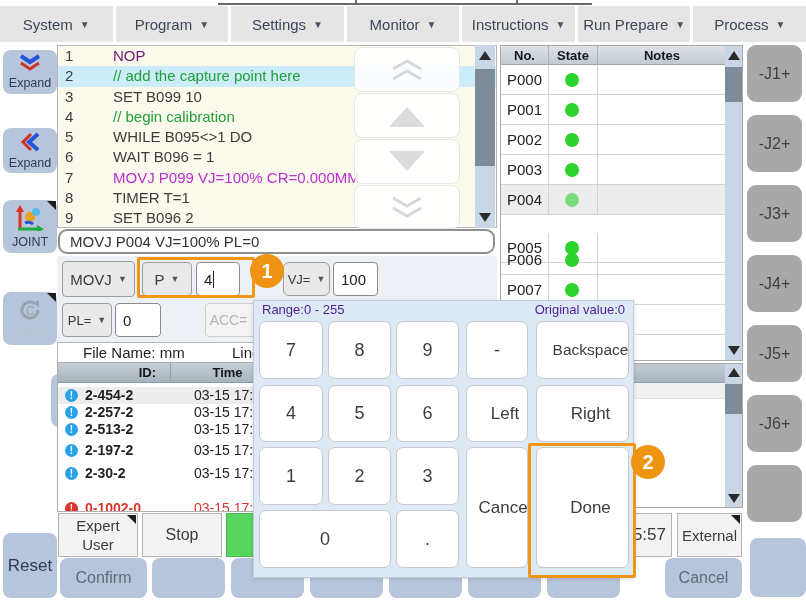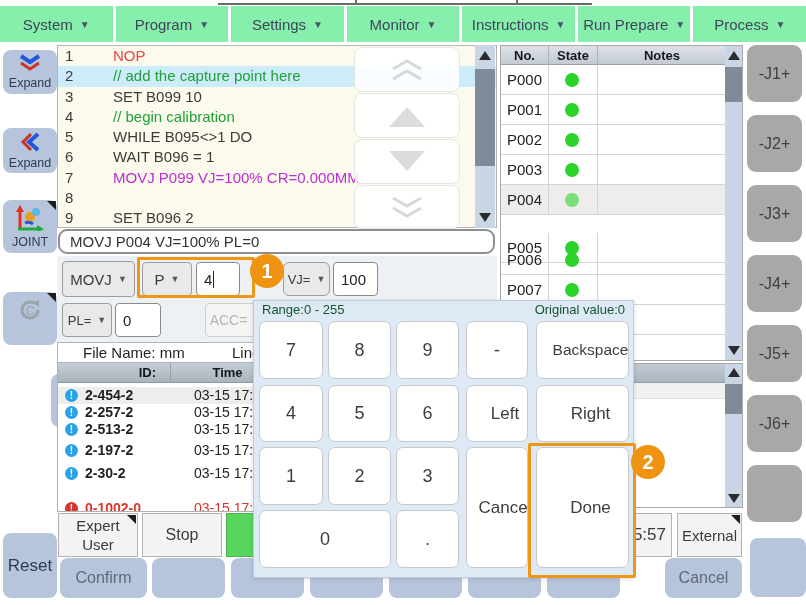--- a/index.html
+++ b/index.html
@@ -3,38 +3,38 @@
 <meta charset="utf-8">
 <style>
   html,body{margin:0;padding:0;background:#fff;}
   #app{position:relative;width:806px;height:605px;background:#fff;overflow:hidden;
        font-family:"Liberation Sans",sans-serif;-webkit-font-smoothing:antialiased;}
   
   #top-strip{position:absolute;left:0;top:0;width:806px;height:6px;background:#fff;}
   #win-edge{position:absolute;left:218px;top:3px;width:374px;height:2px;background:#6a6a6a;}
   .win-tick{position:absolute;top:0;width:2px;height:3px;background:#6a6a6a;}
   #menubar{position:absolute;left:0;top:6px;width:806px;height:36px;display:flex;gap:3px;background:#fff;}
-  .tab{flex:1;background:#86efac;display:flex;align-items:center;justify-content:center;gap:7px;
+  .tab{flex:1;background:#e5e5e5;display:flex;align-items:center;justify-content:center;gap:7px;
        color:#3b4759;font-size:15px;cursor:pointer;}
   .tab .caret{font-size:10px;color:#4a5668;}
   
   .sbtn{position:absolute;left:3px;width:54px;background:#b7c5dc;border-radius:8px;
         display:flex;flex-direction:column;align-items:center;justify-content:center;
         color:#2e3c50;font-size:12.5px;}
   .sbtn .lbl{margin-top:1px;}
   .corner-mark{position:absolute;right:1px;top:1px;width:0;height:0;
         border-top:9px solid #1d1d1d;border-left:9px solid transparent;}
   
   #editor{position:absolute;left:57px;top:45px;width:440px;height:183px;background:#fbfaed;
           border:1px solid #b5b5b5;box-sizing:border-box;overflow:hidden;}
   .ln{display:flex;height:20.3px;line-height:20.3px;font-size:15px;color:#3c3c3c;}
   .ln .num{width:26px;padding-left:7px;color:#3c3c3c;flex:none;}
   .ln .txt{padding-left:22px;white-space:nowrap;}
   .ln.selected{background:#cdecfa;}
-  .k-nop{color:#ef4444;} .k-comment{color:#21a03a;} .k-motion{color:#bb2fd0;} .k-normal{color:#3c3c3c;}
+  .k-nop{color:#701a75;} .k-comment{color:#21a03a;} .k-motion{color:#bb2fd0;} .k-normal{color:#3c3c3c;}
   #scroll-overlay{position:absolute;left:354px;top:47px;width:104px;height:180px;}
   .ov-btn{position:absolute;left:0;width:104px;height:43px;background:rgba(255,255,255,.88);
           border:1px solid #e6e6e6;border-radius:8px;display:flex;align-items:center;justify-content:center;}
   .scrollbar{position:absolute;background:#c9d6e6;}
   .sb-arrow{position:absolute;left:0;width:100%;display:flex;align-items:center;justify-content:center;}
   .tri-up{width:0;height:0;border-left:6px solid transparent;border-right:6px solid transparent;border-bottom:9px solid #2b2b2b;}
   .tri-down{width:0;height:0;border-left:6px solid transparent;border-right:6px solid transparent;border-top:9px solid #2b2b2b;}
   .sb-thumb{position:absolute;left:0;width:100%;background:#7e8b98;}
   
   #instr-field{position:absolute;left:58px;top:229px;width:437px;height:25px;background:#fff;
@@ -97,21 +97,21 @@
   #panel2-header{position:absolute;left:0;top:0;width:225px;height:19px;background:linear-gradient(#c2cbd2,#aab5bf);
       border-bottom:1px solid #93a0aa;box-sizing:border-box;}
   #panel2-row1{position:absolute;left:0;top:19px;width:225px;height:15px;background:#f1f1f1;border-bottom:1px solid #e0e0e0;}
   
   .jbtn{position:absolute;left:747px;width:55px;height:57px;background:#a8a8a8;border-radius:9px;
       display:flex;align-items:center;justify-content:center;color:#3f3f3f;font-size:16px;}
   
   #keypad{position:absolute;left:253px;top:300px;width:381px;height:278px;background:#ddeaf6;
       border:1px solid #c0cdd9;box-sizing:border-box;z-index:40;box-shadow:0 1px 4px rgba(0,0,0,.15);}
   #kp-head{position:absolute;left:8px;right:8px;top:1px;height:17px;display:flex;justify-content:space-between;
-      font-size:13px;color:#14532d;}
+      font-size:13px;color:#4c1d95;}
   .key{position:absolute;background:#fff;border:1px solid #c9c9c9;border-radius:7px;box-sizing:border-box;
       display:flex;align-items:center;justify-content:center;font-size:18px;color:#3d3d3d;}
   .key.word{font-size:17px;padding-left:16px;}
   
   .ann-box{position:absolute;border:3px solid #ef9715;box-sizing:border-box;z-index:60;border-radius:2px;}
   .ann-badge{position:absolute;width:34px;height:34px;border-radius:50%;background:#ef9412;color:#fff;
       font-size:20px;font-weight:bold;display:flex;align-items:center;justify-content:center;z-index:61;}
 </style>
 </head>
 <body>
@@ -244,20 +244,21 @@
         <div class="ln">
           <span class="num">6</span>
           <span class="txt k-normal">WAIT B096 = 1</span>
         </div>
         <div class="ln">
           <span class="num">7</span>
           <span class="txt k-motion">MOVJ P099 VJ=100% CR=0.000MM</span>
         </div>
         <div class="ln">
           <span class="num">8</span>
+          <span class="txt k-normal">TIMER T=1</span>
         </div>
         <div class="ln">
           <span class="num">9</span>
           <span class="txt k-normal">SET B096 2</span>
         </div>
       </div>
   </div>
 
   <div id="scroll-overlay">
     <div class="ov-btn" style="top:0;">

